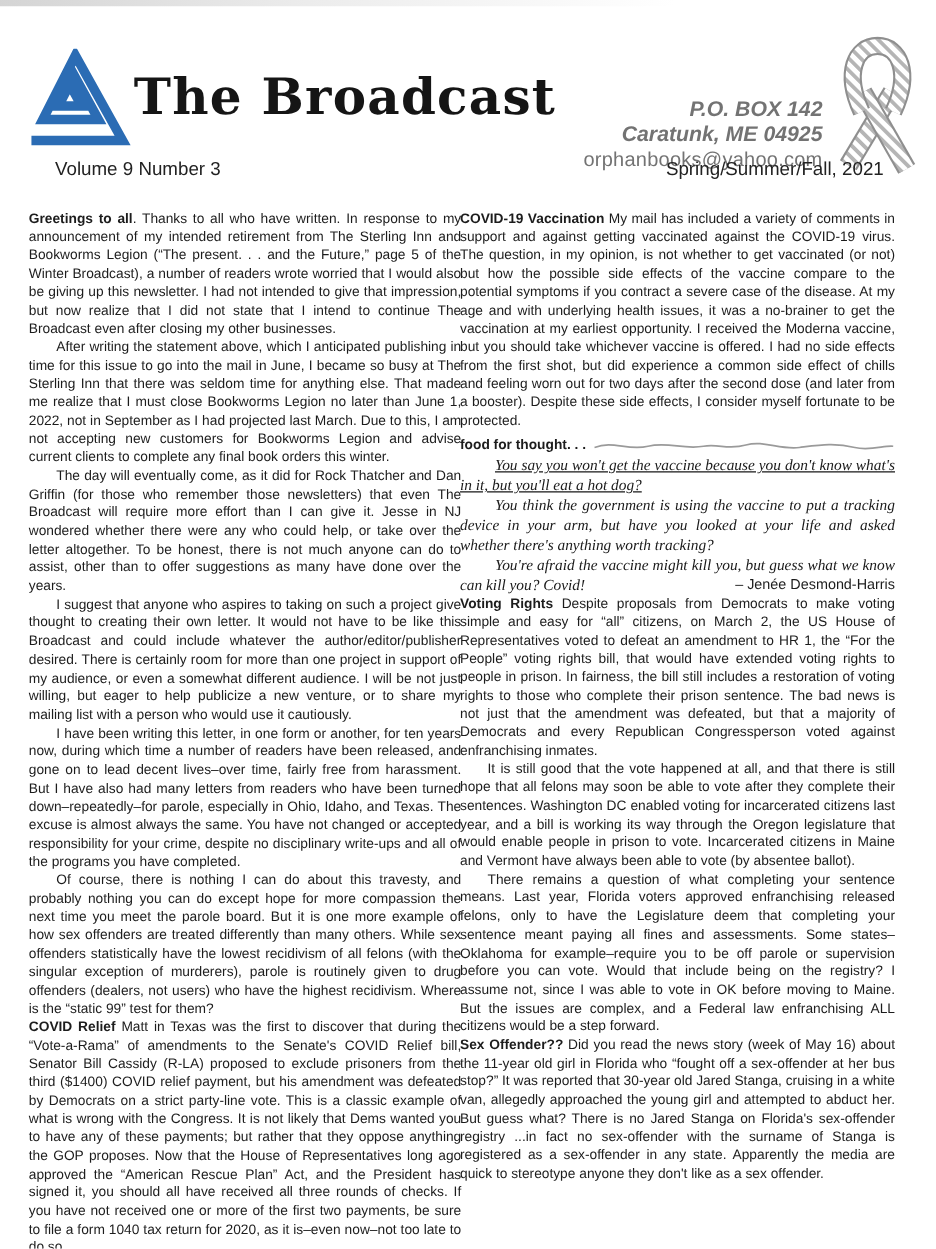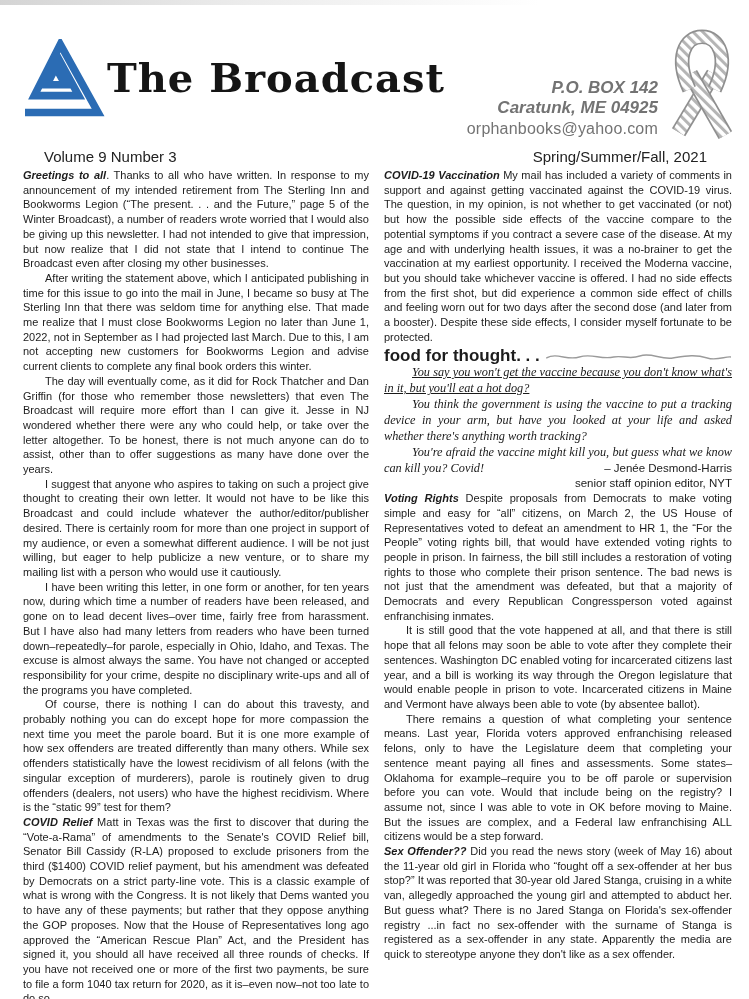--- a/index.html
+++ b/index.html
@@ -10,34 +10,34 @@
 
   
   .logo{position:absolute;left:25px;top:39px;}
   .masthead{position:absolute;left:107px;top:54px;font-family:"DejaVu Serif",serif;
             font-weight:bold;font-size:40px;line-height:48px;color:#151515;letter-spacing:1px;}
   .address{position:absolute;left:462px;top:34px;width:196px;text-align:right;
            font-weight:bold;font-style:italic;font-size:17px;line-height:20px;color:#737373;margin-top:44px;}
   .address .email{font-style:normal;font-weight:normal;font-size:16px;line-height:15px;margin-top:3px;letter-spacing:.2px;}
   .ribbon{position:absolute;left:659px;top:29px;}
 
-  .issue-row{position:absolute;left:44px;top:148px;width:663px;display:flex;
+  .issue-row{position:absolute;left:44px;top:127px;width:663px;display:flex;
              justify-content:space-between;font-size:15px;color:#222;}
 
   
   .col{position:absolute;top:168px;text-align:justify;font-size:11px;line-height:14.7px;color:#1c1c1c;}
   .col-left{left:23px;width:346px;}
-  .col-right{left:384px;width:348px;}
+  .col-right{left:368px;width:348px;}
   .col p{margin:0;}
   .ind{text-indent:22px;}
   .mt{margin-top:7px;}
   .sec{margin-top:9px;}
-  b.lead{font-weight:bold;font-style:italic;}
+  b.lead{font-weight:bold;}
 
-  .fft-head{display:flex;align-items:center;margin-top:5px;font-weight:bold;font-size:17px;white-space:nowrap;}
+  .fft-head{display:flex;align-items:center;margin-top:5px;font-weight:bold;font-size:11px;white-space:nowrap;}
   .fft-head svg{flex:1;margin-left:5px;min-width:0;}
   .quote{font-family:"Liberation Serif",serif;font-style:italic;font-size:12.3px;
          line-height:16px;text-indent:28px;text-align:justify;color:#191919;}
   .q-first{margin-top:2px;text-decoration:underline;}
   .attribution{text-align:right;font-size:11.5px;line-height:15px;margin-top:-15px;color:#1c1c1c;}
 </style>
 </head>
 <body>
 
 <div class="page">
@@ -93,21 +93,20 @@
       <svg height="12" viewBox="0 0 300 12" preserveAspectRatio="none">
         <path d="M2,7 C20,1 35,10 55,6 C75,2 90,9 110,6 C125,4 135,9 152,5 C170,1 185,9 205,7 C225,5 240,3 260,7 C275,10 290,5 298,6" stroke="#9a9a9a" fill="none" stroke-width="1.4"></path>
       </svg>
     </div>
 
     <p class="quote q-first">You say you won't get the vaccine because you don't know what's in it, but you'll eat a hot dog?</p>
     <p class="quote">You think the government is using the vaccine to put a tracking device in your arm, but have you looked at your life and asked whether there's anything worth tracking?</p>
     <p class="quote">You're afraid the vaccine might kill you, but guess what we know can kill you?  Covid!</p>
     <div class="attribution">
       <div>– Jenée Desmond-Harris</div>
-      <div>senior staff opinion editor, NYT</div>
     </div>
 
     <p class="sec"><b class="lead">Voting Rights</b><span> Despite proposals from Democrats to make voting simple and easy for “all” citizens, on March 2, the US House of Representatives voted to defeat an amendment to HR 1, the “For the People” voting rights bill, that would have extended voting rights to people in prison.  In fairness, the bill still includes a restoration of voting rights to those who complete their prison sentence.  The bad news is not just that the amendment was defeated, but that a majority of Democrats and every Republican Congressperson voted against enfranchising inmates.</span></p>
     <p class="ind">It is still good that the vote happened at all, and that there is still hope that all felons may soon be able to vote after they complete their sentences.  Washington DC enabled voting for incarcerated citizens last year, and a bill is working its way through the Oregon legislature that would enable people in prison to vote. Incarcerated citizens in Maine and Vermont have always been able to vote (by absentee ballot).</p>
     <p class="ind">There remains a question of what completing your sentence means.  Last year, Florida voters approved enfranchising released felons, only to have the Legislature deem that completing your sentence meant paying all fines and assessments.  Some states–Oklahoma for example–require you to be off parole or supervision before you can vote.  Would that include being on the registry?  I assume not, since I was able to vote in OK before moving to Maine.  But the issues are complex, and a Federal law enfranchising ALL citizens would be a step forward.</p>
 
     <p class="sec"><b class="lead">Sex Offender??</b><span> Did you read the news story (week of May 16) about the 11-year old girl in Florida who “fought off a sex-offender at her bus stop?” It was reported that 30-year old Jared Stanga, cruising in a white van, allegedly approached the young girl and attempted to abduct her.  But guess what?  There is no Jared Stanga on Florida's sex-offender registry ...in fact no sex-offender with the surname of Stanga is registered as a sex-offender in any state.  Apparently the media are quick to stereotype anyone they don't like as a sex offender.</span></p>
   </div>
 </div>
 

